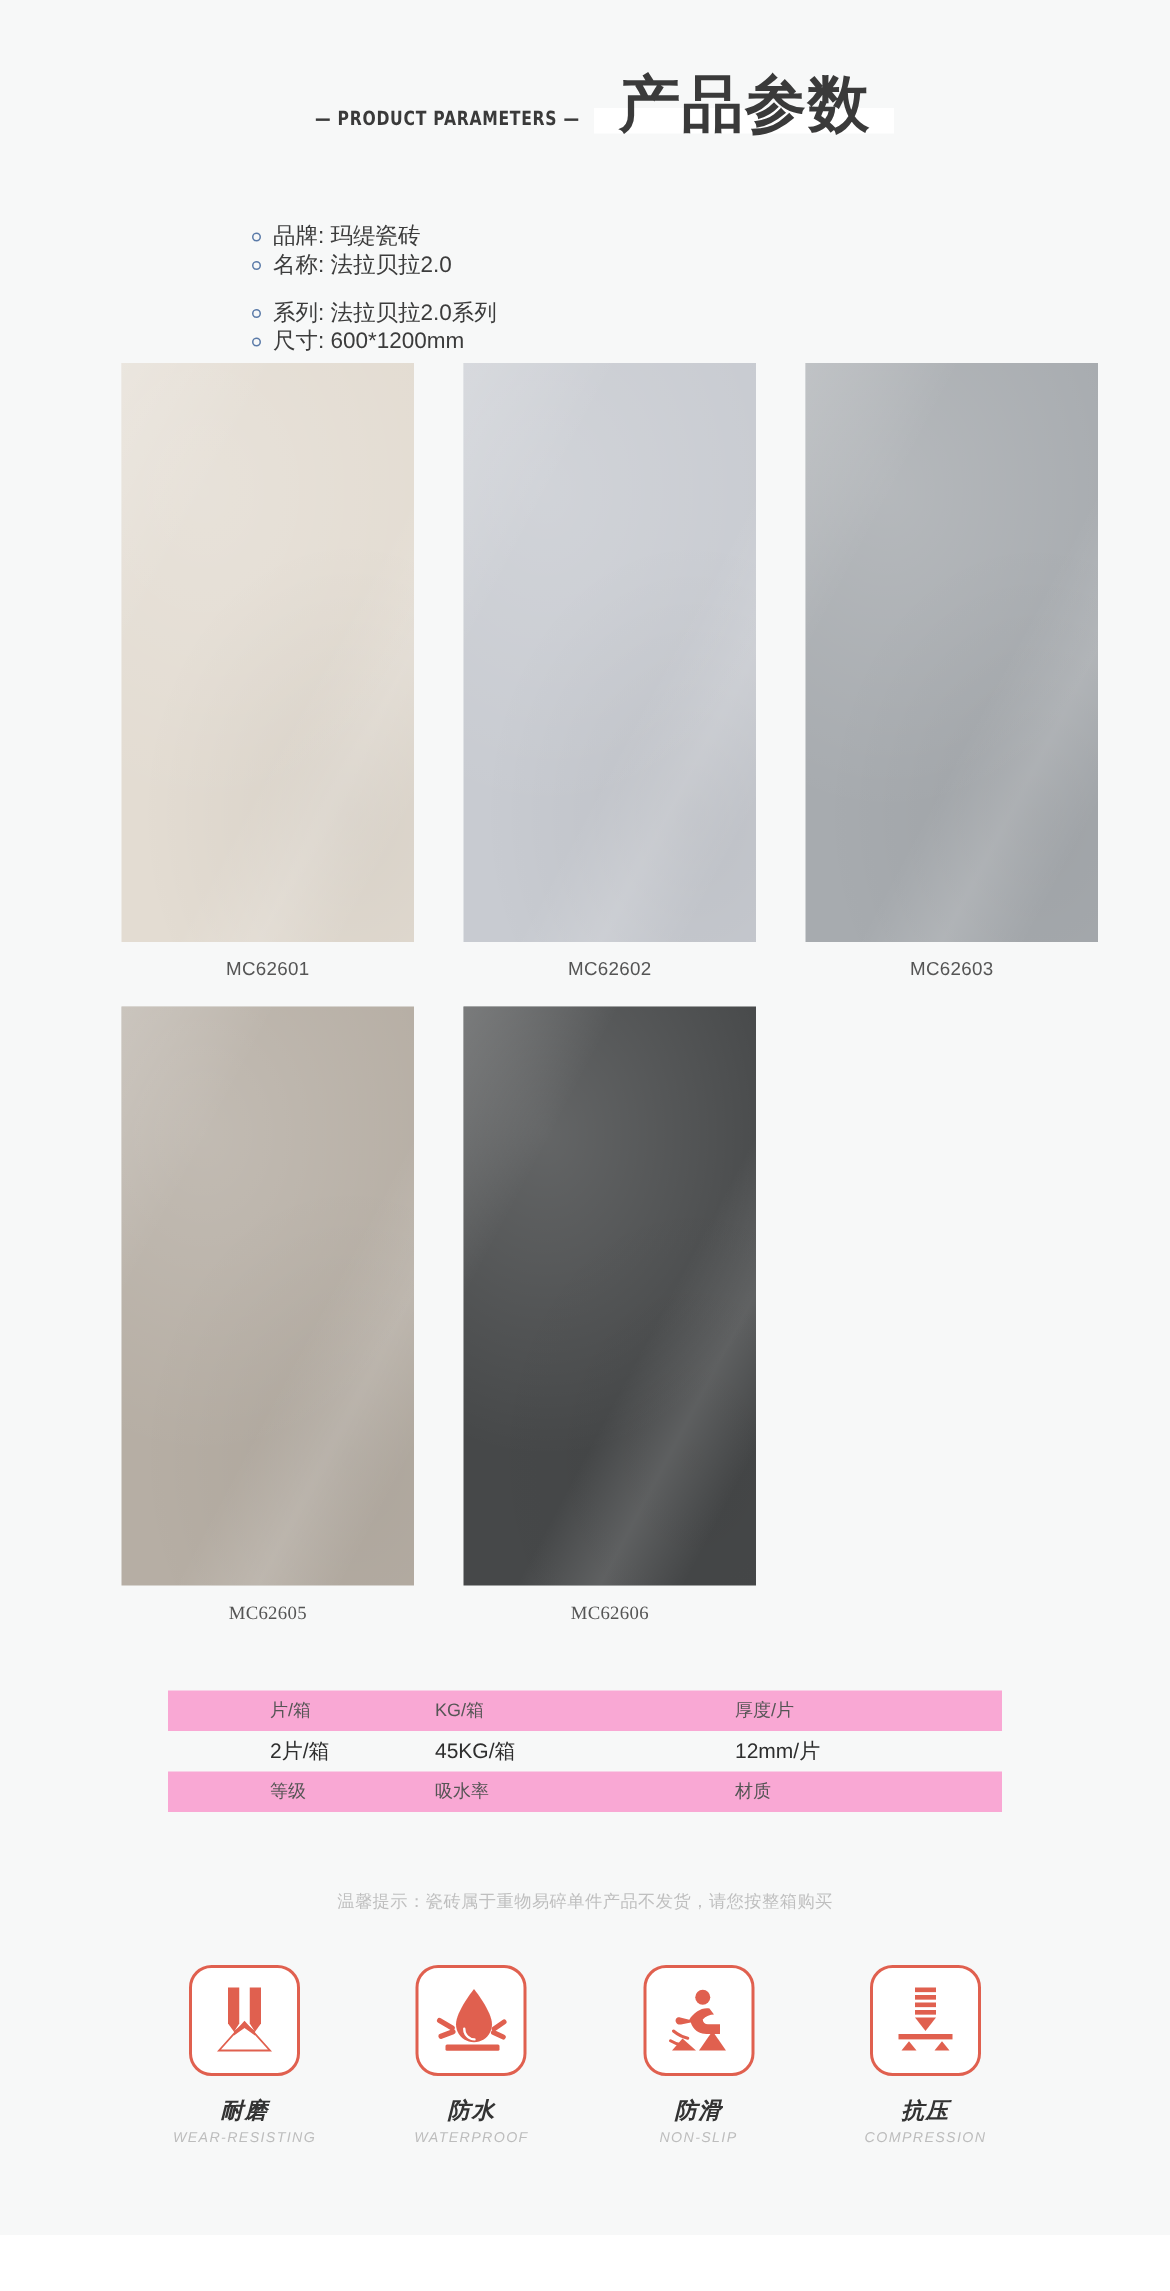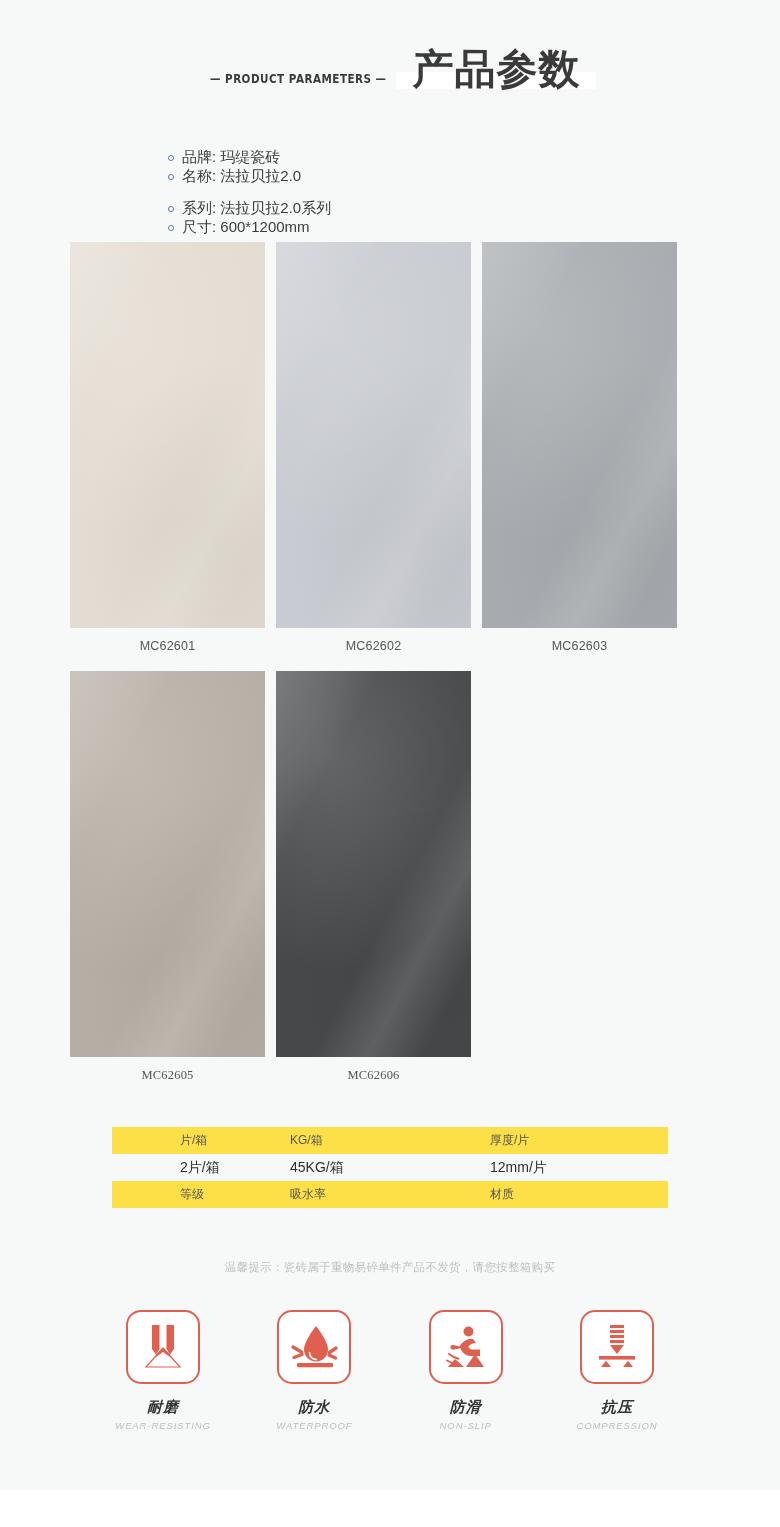--- a/index.html
+++ b/index.html
@@ -104,21 +104,22 @@
 
   
   .tiles {
     position: absolute;
     left: 70px;
     top: 242px;
     width: 640px;
   }
   .tile-row {
     display: flex;
-    gap: 11px;
+    gap: 33px;
+    margin-left: 11px;
   }
   .tile-cell {
     width: 195px;
   }
   .tile-swatch {
     width: 195px;
     height: 386px;
     position: relative;
     overflow: hidden;
   }
@@ -146,21 +147,21 @@
     position: absolute;
     left: 112px;
     top: 1127px;
     width: 556px;
   }
   .spec-row {
     display: flex;
     height: 27px;
     align-items: center;
   }
-  .spec-row.head { background: #fde047; }
+  .spec-row.head { background: #f9a8d4; }
   .spec-row.val  { background: transparent; }
   .spec-cell {
     padding-left: 68px;
     box-sizing: border-box;
     white-space: nowrap;
   }
   .spec-cell.c0 { width: 178px; }
   .spec-cell.c1 { width: 200px; padding-left: 0; }
   .spec-cell.c2 { width: 178px; padding-left: 0; }
   .spec-row.head .spec-cell {

